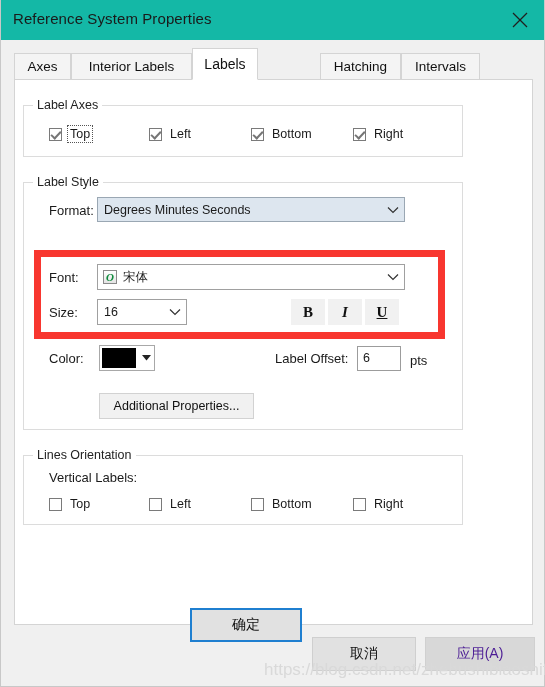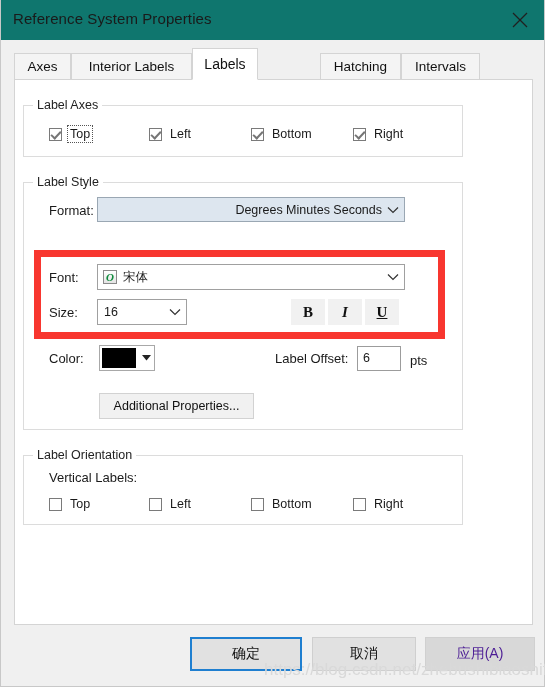--- a/index.html
+++ b/index.html
@@ -26,21 +26,21 @@
     border-right: 1px solid #c8c8c8;
     border-bottom: 1px solid #c8c8c8;
   }
 
   
   #titlebar {
     position: absolute;
     left: 0; top: 0;
     width: 100%;
     height: 40px;
-    background: #0f766e;
+    background: #14b8a6;
     box-sizing: border-box;
   }
   #title-text {
     position: absolute;
     left: 12px;
     top: 10px;
     font-size: 15px;
     color: #1a1a1a;
     letter-spacing: 0.1px;
     white-space: nowrap;
@@ -175,21 +175,21 @@
     overflow: hidden;
     flex: 1;
   }
   .combo .carrow {
     width: 22px;
     display: flex;
     align-items: center;
     justify-content: center;
     flex: none;
   }
-  .combo.tinted { background: #dde6ef; border-color: #9aa7b3; text-align: right; }
+  .combo.tinted { background: #dde6ef; border-color: #9aa7b3; }
 
   
   .fonticon {
     width: 14px; height: 14px;
     margin-left: 5px;
     border: 1px solid #8a8a8a;
     background: linear-gradient(#ffffff, #e4e4e4);
     box-sizing: border-box;
     display: flex;
     align-items: center;
@@ -289,21 +289,21 @@
     display: flex;
     align-items: center;
     justify-content: center;
     font-size: 14px;
     color: #111;
     cursor: default;
   }
   .footbtn.default { border: 2px solid #1f7fd0; background: #e1e1e1; }
   .footbtn.disabled { color: #4c1d95; background: #d8d8d8; border-color: #d0d0d0; }
 
-  #btn-ok { left: 189px; top: 637px; width: 112px; }
+  #btn-ok { left: 189px; top: 608px; width: 112px; }
   #btn-cancel { left: 311px; top: 637px; width: 104px; }
   #btn-apply { left: 424px; top: 637px; width: 110px; }
 
   
   #watermark {
     position: absolute;
     left: 263px;
     top: 660px;
     font-size: 17px;
     color: #d9d9d9;
@@ -426,21 +426,21 @@
   <div id="offset-input">6</div>
   <div class="flabel" style="left:409px;top:353px;">pts</div>
 
   <div id="additional-properties">
     <span>Additional Properties...</span>
   </div>
 
   <div id="red-box"></div>
 
   <div class="group" id="group-label-orientation">
-    <div class="group-title">Label Orientation</div>
+    <div class="group-title">Lines Orientation</div>
   </div>
   <div class="flabel" style="left:48px;top:470px;">Vertical Labels:</div>
 
   <div class="cbrow" style="left:48px;top:496px;">
     <span class="cbox"></span>
     <span class="cblabel">Top</span>
   </div>
   <div class="cbrow" style="left:148px;top:496px;">
     <span class="cbox"></span>
     <span class="cblabel">Left</span>

